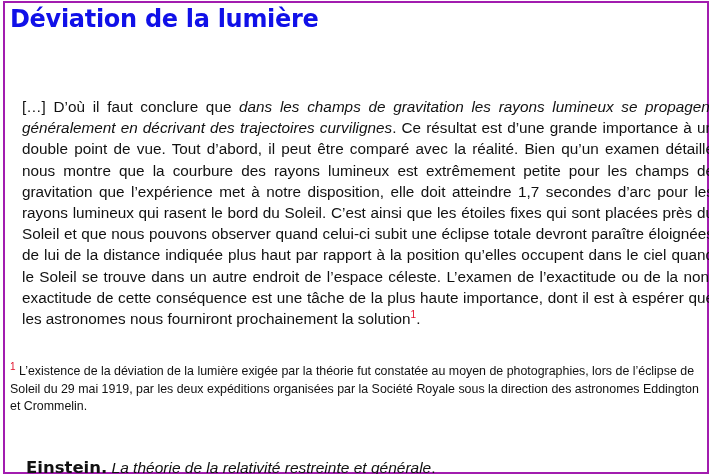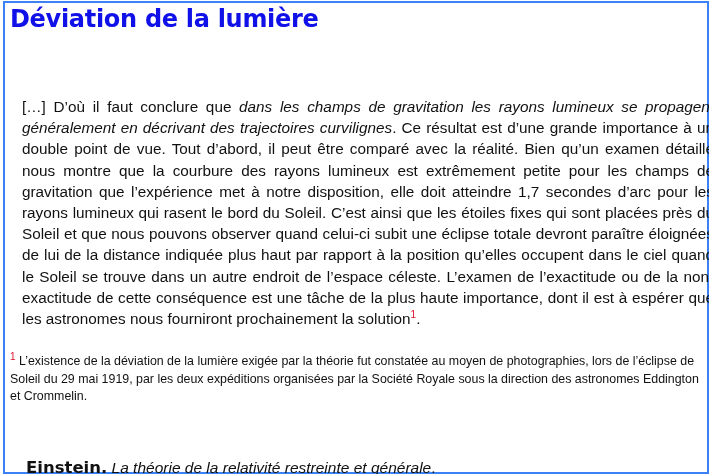--- a/index.html
+++ b/index.html
@@ -1,34 +1,34 @@
 <!DOCTYPE html>
 <html><head>
 <meta charset="utf-8">
 <style>
   html, body { margin: 0; padding: 0; background: #ffffff; }
   body { width: 709px; height: 474px; position: relative; overflow: hidden; }
   .frame {
     position: absolute; left: 3px; top: 1px; width: 702px; height: 469px;
-    border: 2px solid #3b82f6; background: #fff; box-sizing: content-box;
+    border: 2px solid #a21caf; background: #fff; box-sizing: content-box;
   }
   .title {
     position: absolute; left: 5px; top: 2px; margin: 0;
     font-family: "DejaVu Sans", sans-serif; font-weight: bold;
     font-size: 24px; color: #1010e8; letter-spacing: -0.3px;
   }
   .body-text {
     position: absolute; left: 5px; top: 81px; width: 692px; margin: 12px;
     font-family: "Liberation Sans", sans-serif; font-size: 15.3px;
     line-height: 21.2px; text-align: justify; color: #111;
   }
   .body-text em { font-style: italic; }
   sup.fn { color: #e0102a; font-size: 10px; line-height: 0; vertical-align: 6px; }
   .footnote {
-    position: absolute; left: 5px; top: 350px; width: 692px; margin: 0;
+    position: absolute; left: 5px; top: 360px; width: 692px; margin: 0;
     font-family: "Liberation Sans", sans-serif; font-size: 12.4px;
     line-height: 17.5px; color: #111;
   }
   .footnote sup.fn { font-size: 10px; vertical-align: 5px; }
   .citation {
     position: absolute; left: 5px; top: 439px; margin: 16px;
     font-family: "Liberation Sans", sans-serif; font-size: 15.5px; color: #111;
   }
   .citation .author { font-family: "DejaVu Sans", sans-serif; font-weight: bold; font-size: 16.5px; }
   .citation .work { font-style: italic; }

